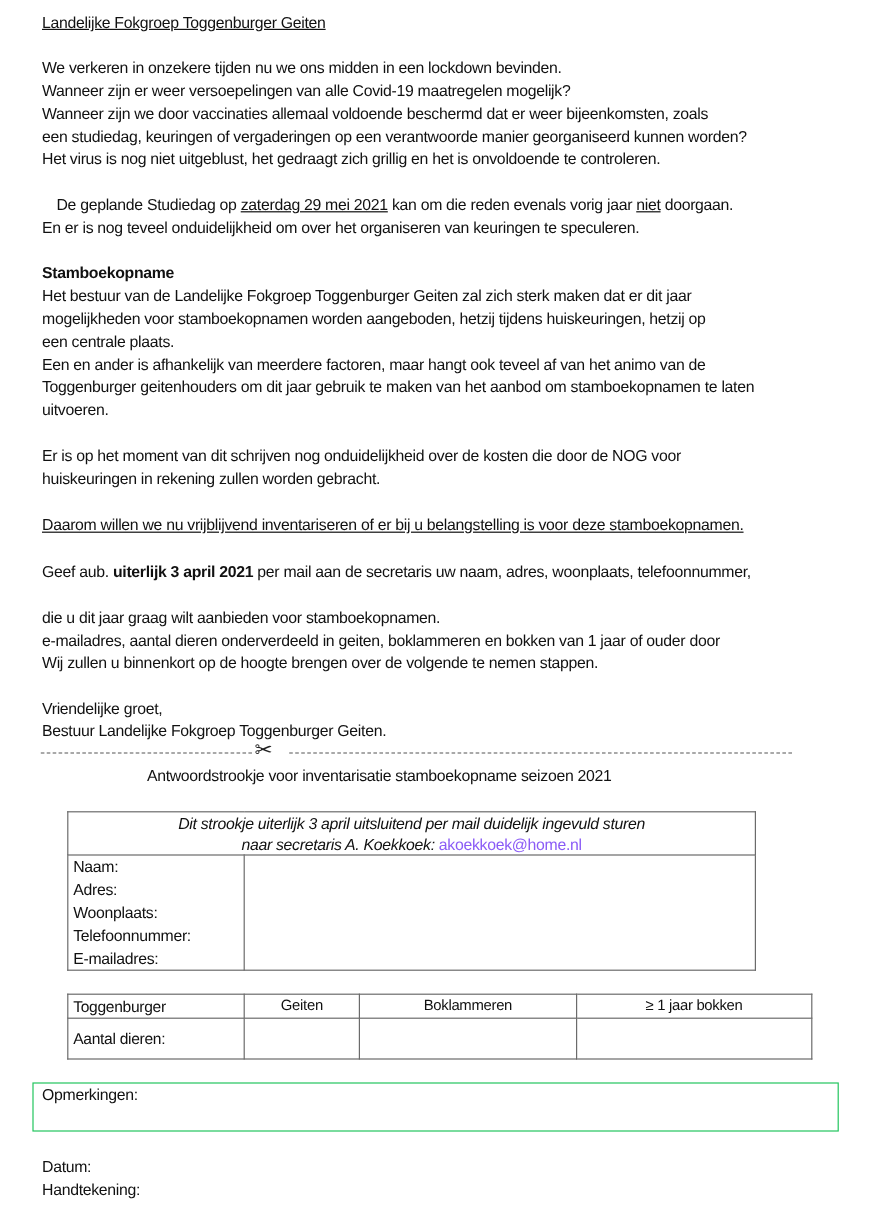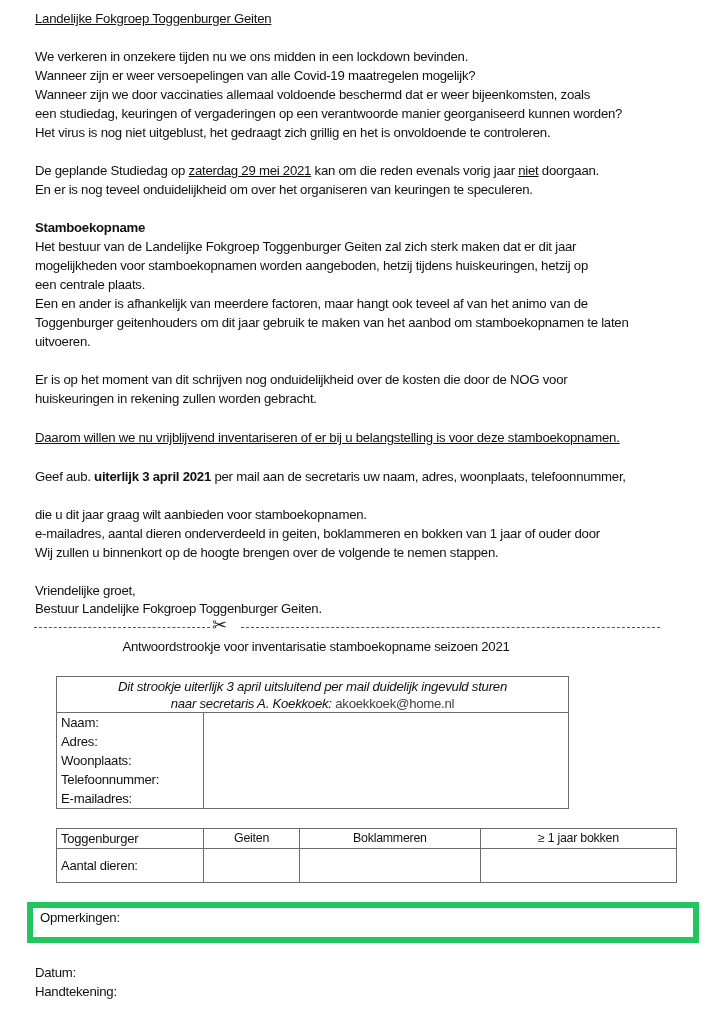--- a/index.html
+++ b/index.html
@@ -14,47 +14,47 @@
   .cut {
     position: absolute; left: 34px; top: 620px; width: 626px; height: 14px;
   }
   .cut .dash1 { position: absolute; left: 0; top: 7px; width: 176px; border-top: 1px dashed #555; }
   .cut .dash2 { position: absolute; left: 207px; top: 7px; width: 419px; border-top: 1px dashed #555; }
   .cut .sc { position: absolute; left: 178px; top: -4px; font-size: 18px; line-height: 18px; color: #222; }
   .center { position: absolute; left: 0; width: 632px; text-align: center; line-height: 19px; }
 
   table { border-collapse: collapse; position: absolute; }
   td { border: 1px solid #6b6b6b; padding: 0 4px; vertical-align: top; }
-  .t1 { left: 56px; top: 676px; width: 513px; }
+  .t1 { left: 56px; top: 676px; width: 574px; }
   .t1 .hdr { text-align: center; font-style: italic; height: 34px; line-height: 17px; padding-top: 1px; }
   .t1 .lbl { width: 138px; line-height: 19px; padding-top: 0; }
-  .email { color: #404040; font-style: normal; }
+  .email { color: #8b5cf6; font-style: normal; }
   .t2 { left: 56px; top: 828px; width: 621px; font-size: 12.4px; }
   .t2 td { height: 19px; line-height: 19px; }
   .t2 tr.r2 td { height: 33px; vertical-align: middle; }
   .t2 .c0 { width: 138px; font-size: 13px; }
   .t2 .hc { text-align: center; }
   .rem {
     position: absolute; left: 27px; top: 902px; width: 672px; height: 41px;
-    border: 6px solid #22c55e; box-sizing: border-box;
+    border: 1px solid #22c55e; box-sizing: border-box;
   }
   .rem span { position: absolute; left: 7px; top: 2px; }
 </style>
 </head>
 <body>
 
 <div class="line u" style="top:9px;">Landelijke Fokgroep Toggenburger Geiten</div>
 
 <div class="line" style="top:47px;">We verkeren in onzekere tijden nu we ons midden in een lockdown bevinden.</div>
 <div class="line" style="top:66px;">Wanneer zijn er weer versoepelingen van alle Covid-19 maatregelen mogelijk?</div>
 <div class="line" style="top:85px;">Wanneer zijn we door vaccinaties allemaal voldoende beschermd dat er weer bijeenkomsten, zoals</div>
 <div class="line" style="top:104px;">een studiedag, keuringen of vergaderingen op een verantwoorde manier georganiseerd kunnen worden?</div>
 <div class="line" style="top:123px;">Het virus is nog niet uitgeblust, het gedraagt zich grillig en het is onvoldoende te controleren.</div>
 
-<div class="line" style="top:161px;">
+<div class="line" style="top:161px;margin-left:12px;">
   <span>De geplande Studiedag op </span><span class="u">zaterdag 29 mei 2021</span><span> kan om die reden evenals vorig jaar </span><span class="u">niet</span><span> doorgaan.</span>
 </div>
 <div class="line" style="top:180px;">En er is nog teveel onduidelijkheid om over het organiseren van keuringen te speculeren.</div>
 
 <div class="line b" style="top:218px;">Stamboekopname</div>
 <div class="line" style="top:237px;">Het bestuur van de Landelijke Fokgroep Toggenburger Geiten zal zich sterk maken dat er dit jaar</div>
 <div class="line" style="top:256px;">mogelijkheden voor stamboekopnamen worden aangeboden, hetzij tijdens huiskeuringen, hetzij op</div>
 <div class="line" style="top:275px;">een centrale plaats.</div>
 <div class="line" style="top:294px;">Een en ander is afhankelijk van meerdere factoren, maar hangt ook teveel af van het animo van de</div>
 <div class="line" style="top:313px;">Toggenburger geitenhouders om dit jaar gebruik te maken van het aanbod om stamboekopnamen te laten</div>

